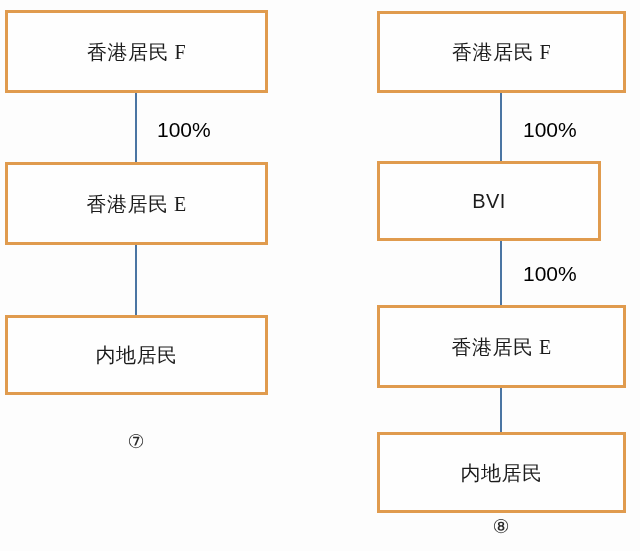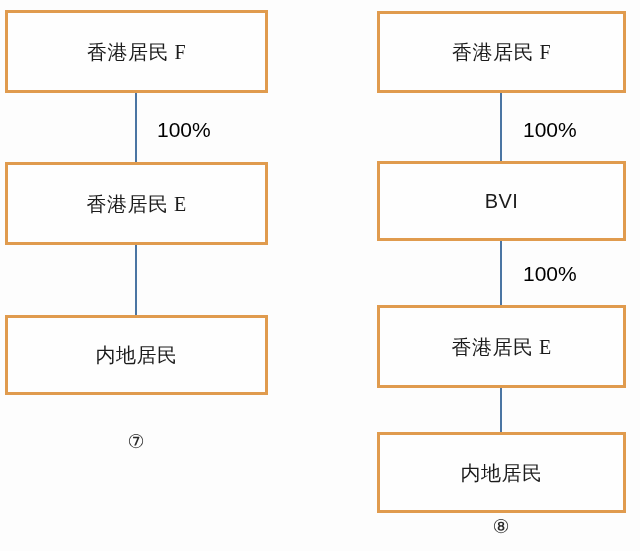--- a/index.html
+++ b/index.html
@@ -100,21 +100,21 @@
   <div class="figure-marker" style="left:116px; top:430px; width:40px;">⑦</div>
 
   <div class="node" style="left:377px; top:11px; width:249px; height:82px;">
     <span class="node-label">香港居民 F</span>
   </div>
 
   <div class="connector" style="left:500px; top:93px; height:68px;"></div>
 
   <div class="edge-label" style="left:523px; top:118px;">100%</div>
 
-  <div class="node" style="left:377px; top:161px; width:249px; height:80px;">
+  <div class="node" style="left:377px; top:161px; width:224px; height:80px;">
     <span class="node-label latin">BVI</span>
   </div>
 
   <div class="connector" style="left:500px; top:241px; height:64px;"></div>
 
   <div class="edge-label" style="left:523px; top:262px;">100%</div>
 
   <div class="node" style="left:377px; top:305px; width:249px; height:83px;">
     <span class="node-label">香港居民 E</span>
   </div>

